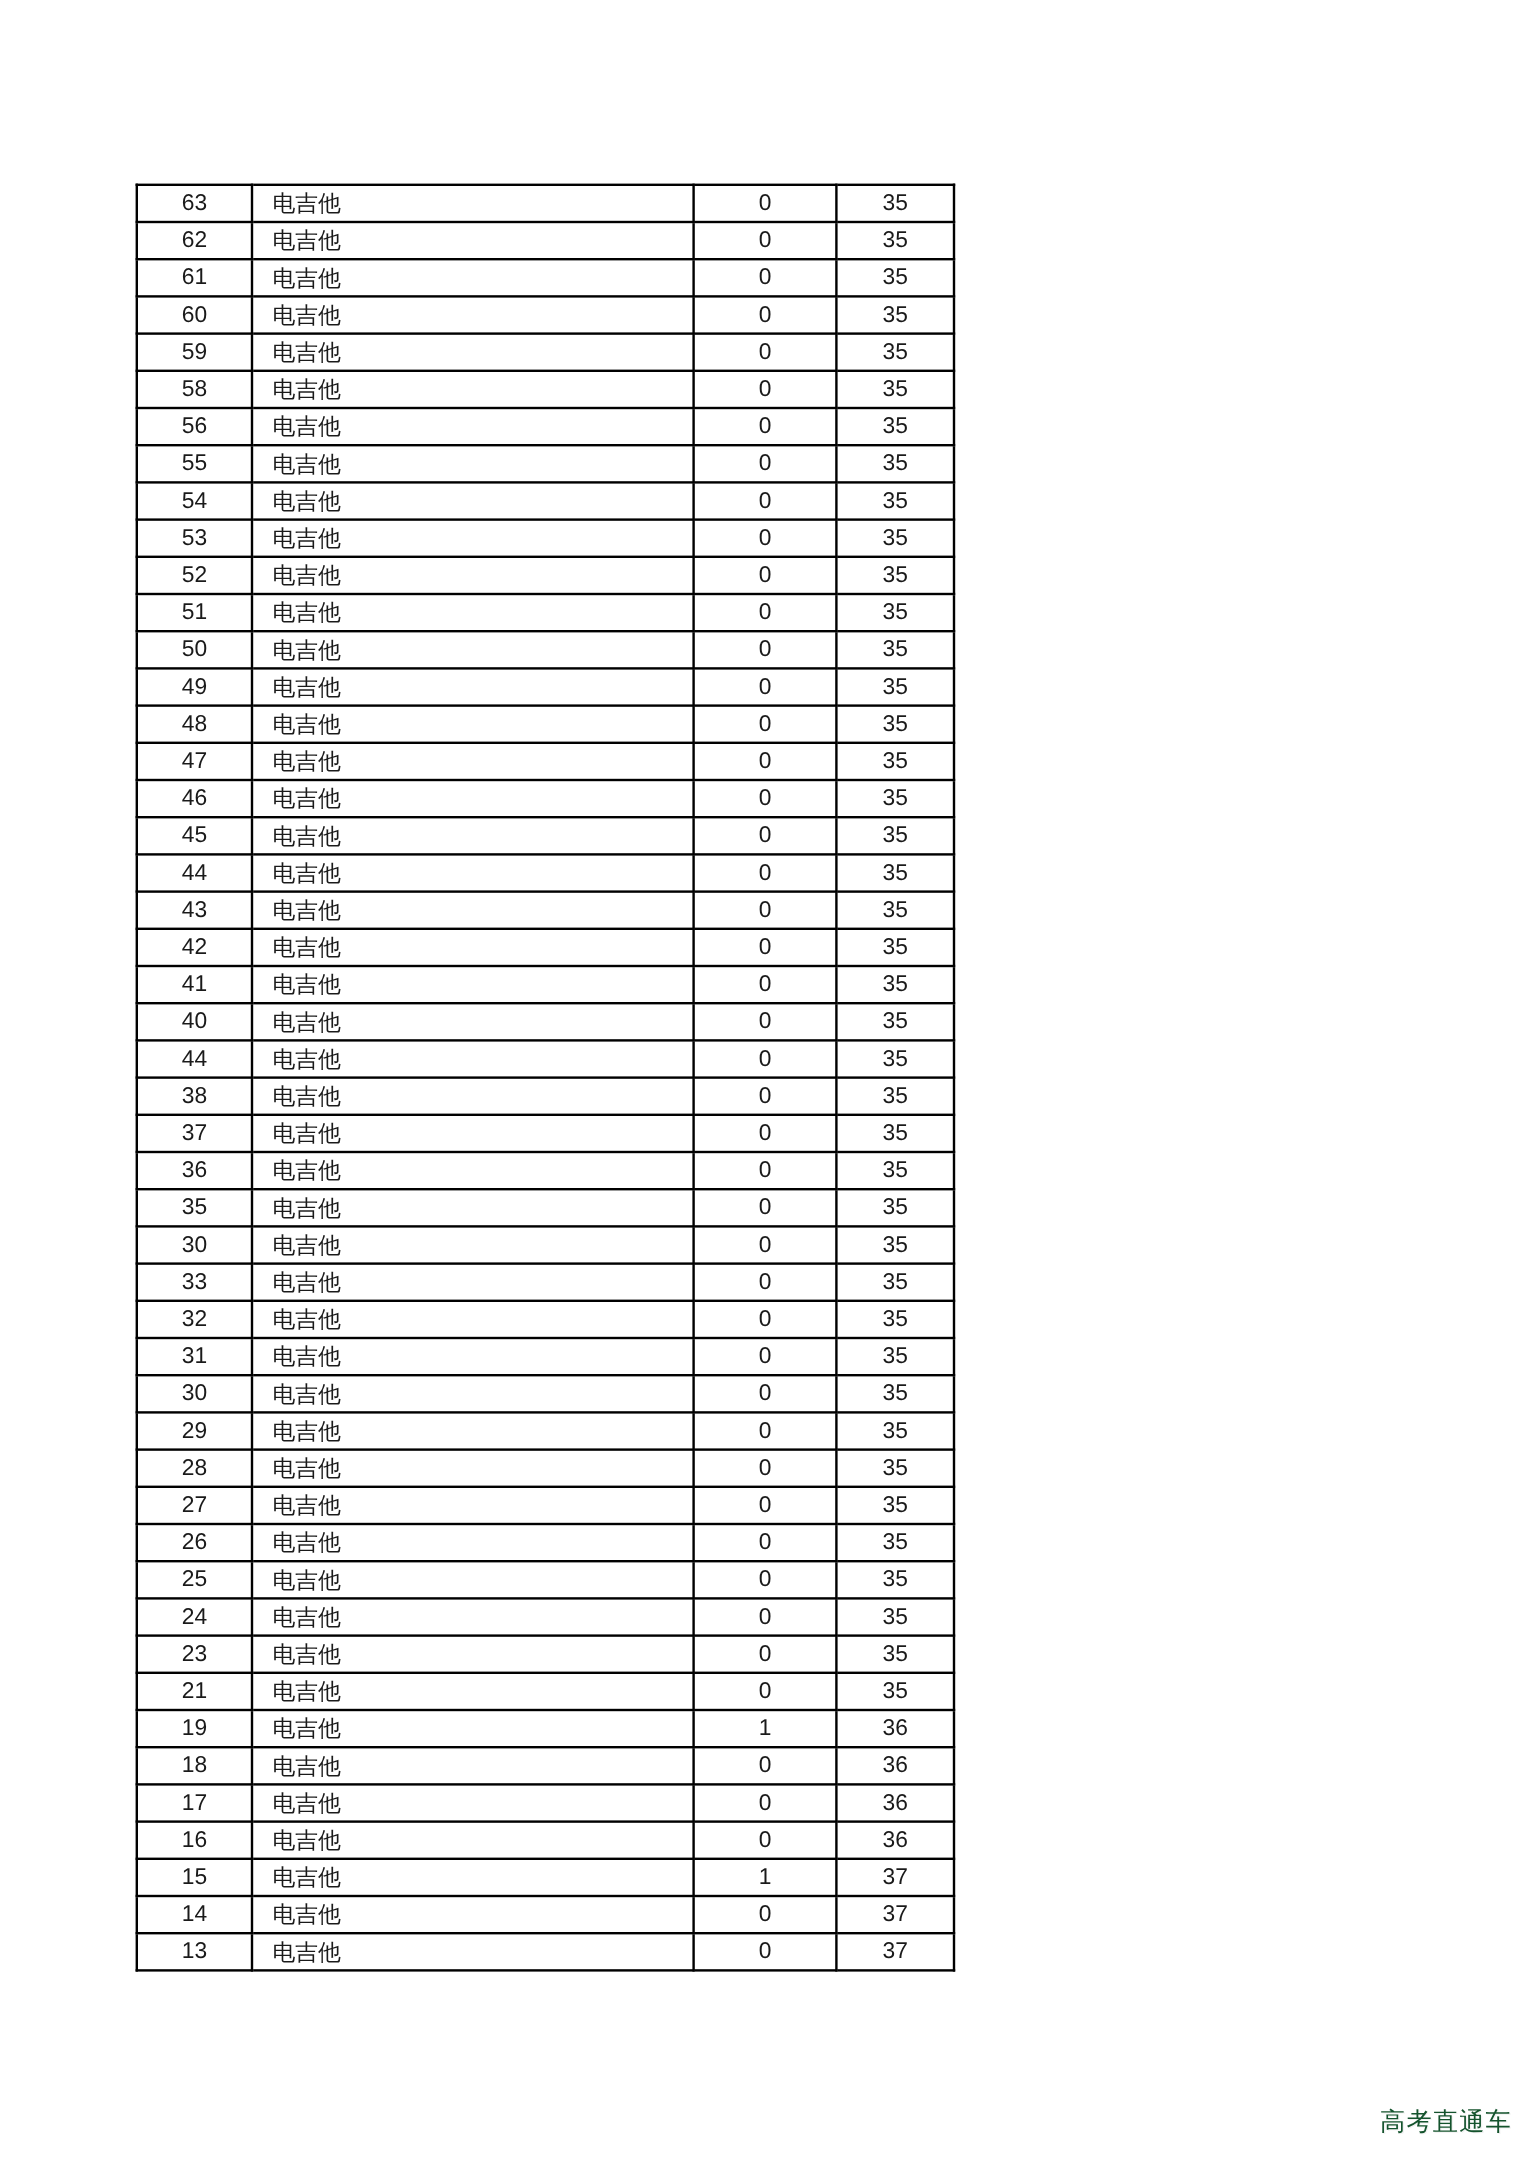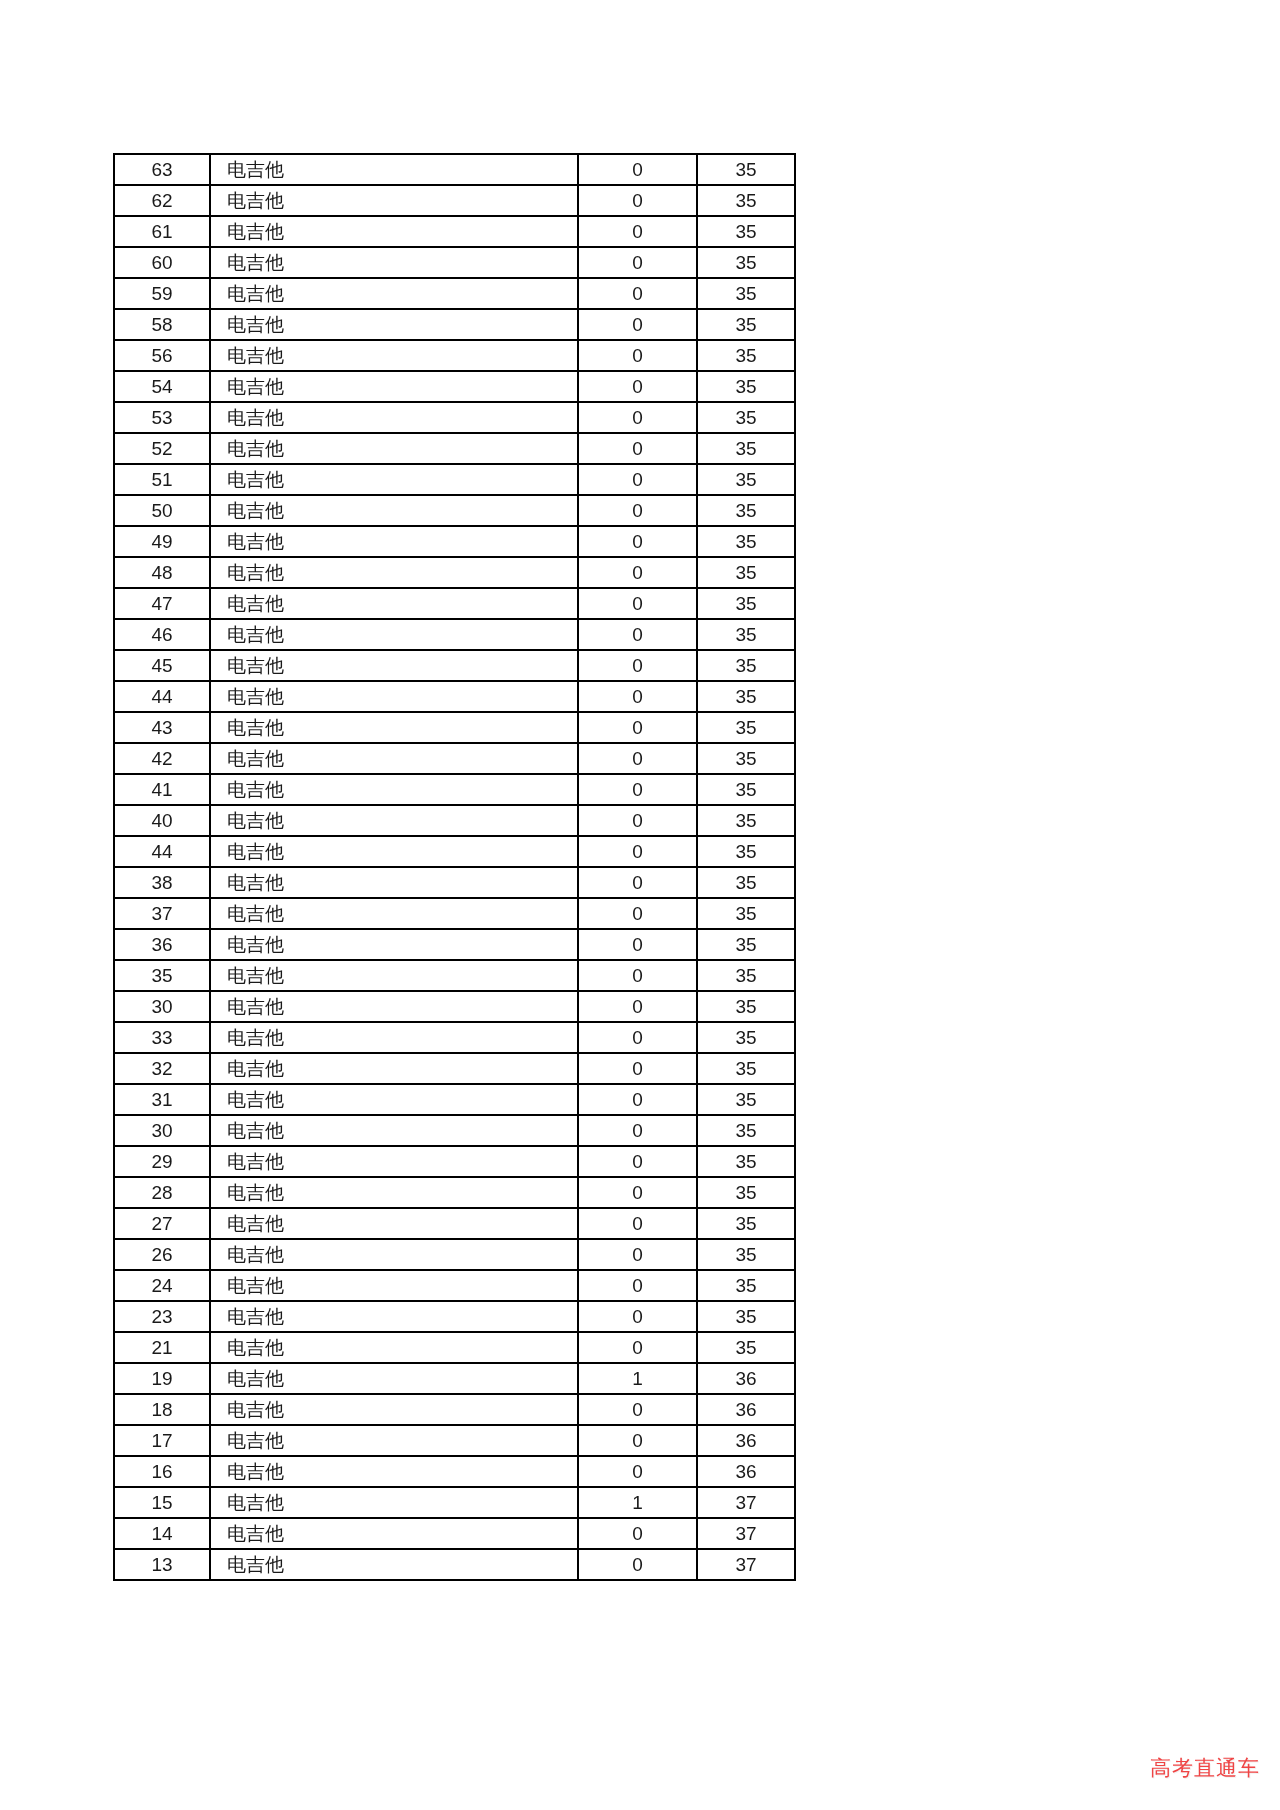--- a/index.html
+++ b/index.html
@@ -39,21 +39,21 @@
   }
   td.c-no    { width: 92px;  text-align: center; }
   td.c-name  { width: 349px; text-align: left; padding-left: 16px; }
   td.c-value { width: 115px; text-align: center; }
   td.c-total { width: 94px;  text-align: center; }
   .watermark {
     position: absolute;
     top: 1754px;
     right: 20px;
     font-size: 21px;
-    color: #ef4444;
+    color: #14532d;
     letter-spacing: 1px;
     text-shadow: 1px 1px 0 #f2f2f2;
   }
 </style>
 </head>
 <body>
 
 <div class="page">
 
   <table class="data-grid">
@@ -94,20 +94,26 @@
           <td class="c-value">0</td>
           <td class="c-total">35</td>
         </tr>
         <tr>
           <td class="c-no">56</td>
           <td class="c-name">电吉他</td>
           <td class="c-value">0</td>
           <td class="c-total">35</td>
         </tr>
         <tr>
+          <td class="c-no">55</td>
+          <td class="c-name">电吉他</td>
+          <td class="c-value">0</td>
+          <td class="c-total">35</td>
+        </tr>
+        <tr>
           <td class="c-no">54</td>
           <td class="c-name">电吉他</td>
           <td class="c-value">0</td>
           <td class="c-total">35</td>
         </tr>
         <tr>
           <td class="c-no">53</td>
           <td class="c-name">电吉他</td>
           <td class="c-value">0</td>
           <td class="c-total">35</td>
@@ -263,20 +269,26 @@
           <td class="c-total">35</td>
         </tr>
         <tr>
           <td class="c-no">27</td>
           <td class="c-name">电吉他</td>
           <td class="c-value">0</td>
           <td class="c-total">35</td>
         </tr>
         <tr>
           <td class="c-no">26</td>
+          <td class="c-name">电吉他</td>
+          <td class="c-value">0</td>
+          <td class="c-total">35</td>
+        </tr>
+        <tr>
+          <td class="c-no">25</td>
           <td class="c-name">电吉他</td>
           <td class="c-value">0</td>
           <td class="c-total">35</td>
         </tr>
         <tr>
           <td class="c-no">24</td>
           <td class="c-name">电吉他</td>
           <td class="c-value">0</td>
           <td class="c-total">35</td>
         </tr>

